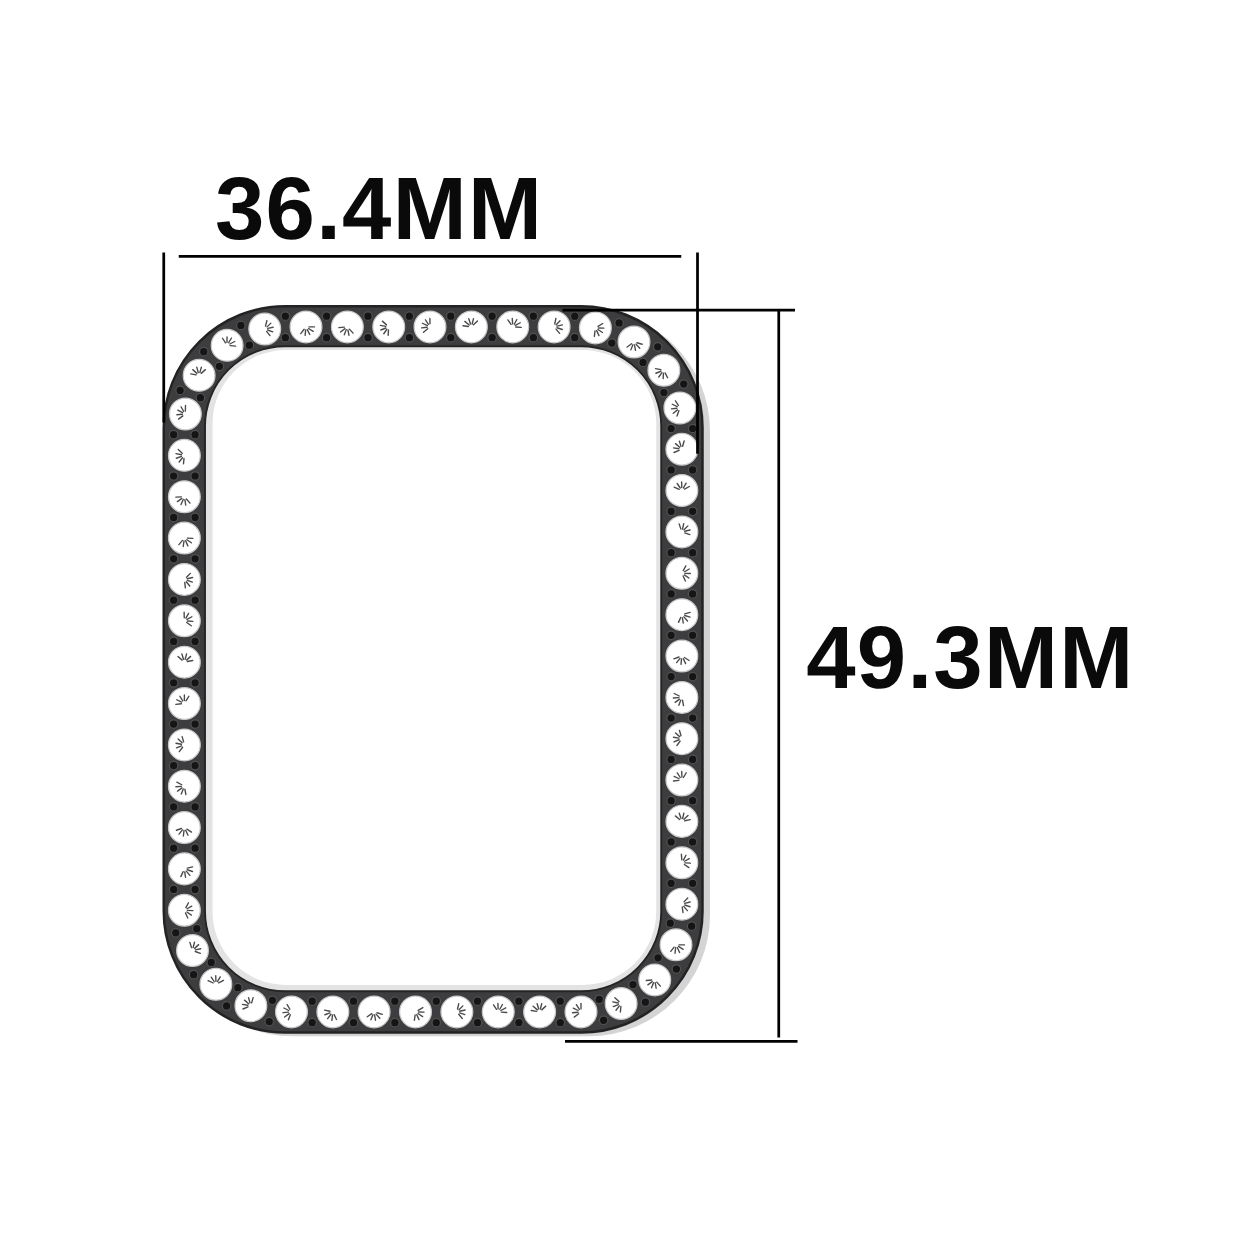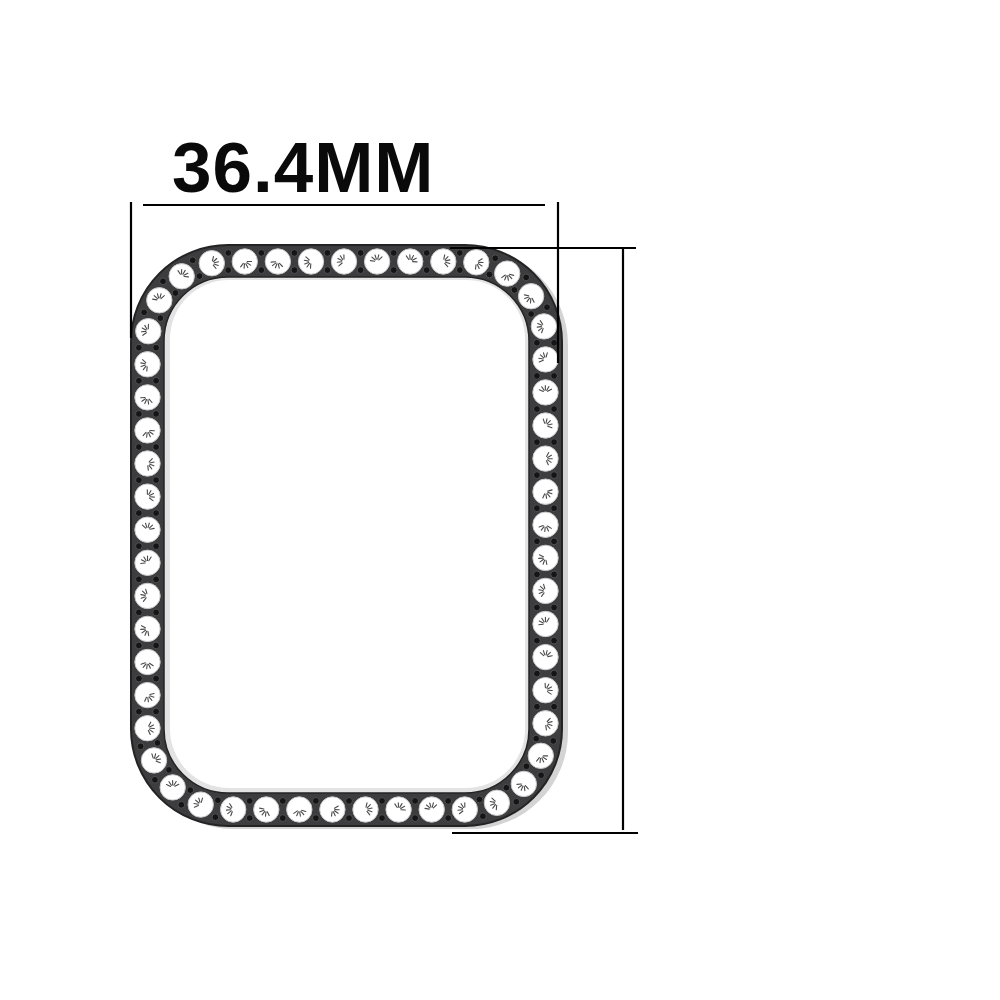--- a/index.html
+++ b/index.html
@@ -30,20 +30,21 @@
   #diagram { position: absolute; left: 0; top: 0; }
   #dim-lines line { stroke-width: 2.2px; }
 </style>
 </head>
 <body>
 
 <div class="canvas">
 
   <div class="dim-label width">36.4MM</div>
 
+  <div class="dim-label height">49.3MM</div>
 
   <svg id="diagram" width="1000" height="1000" viewBox="0 0 1000 1000">
 
     <g id="bezel-group">
         <rect x="137" y="248" width="431" height="581" rx="97" fill="#d4d4d4"></rect>
         <rect x="131" y="245" width="431" height="581" rx="97" fill="#3d3d3f" stroke="#232323" stroke-width="2"></rect>
         <rect x="164" y="277" width="365" height="516" rx="64" fill="#e3e3e3" stroke="#242424" stroke-width="1.5"></rect>
         <rect x="170" y="280" width="355" height="508" rx="59" fill="#ffffff"></rect>
         <circle cx="228.3" cy="252.9" r="3.4" fill="#151515" stroke="#505050" stroke-width="1"></circle>
         <circle cx="228.3" cy="270.1" r="3.4" fill="#151515" stroke="#505050" stroke-width="1"></circle>

